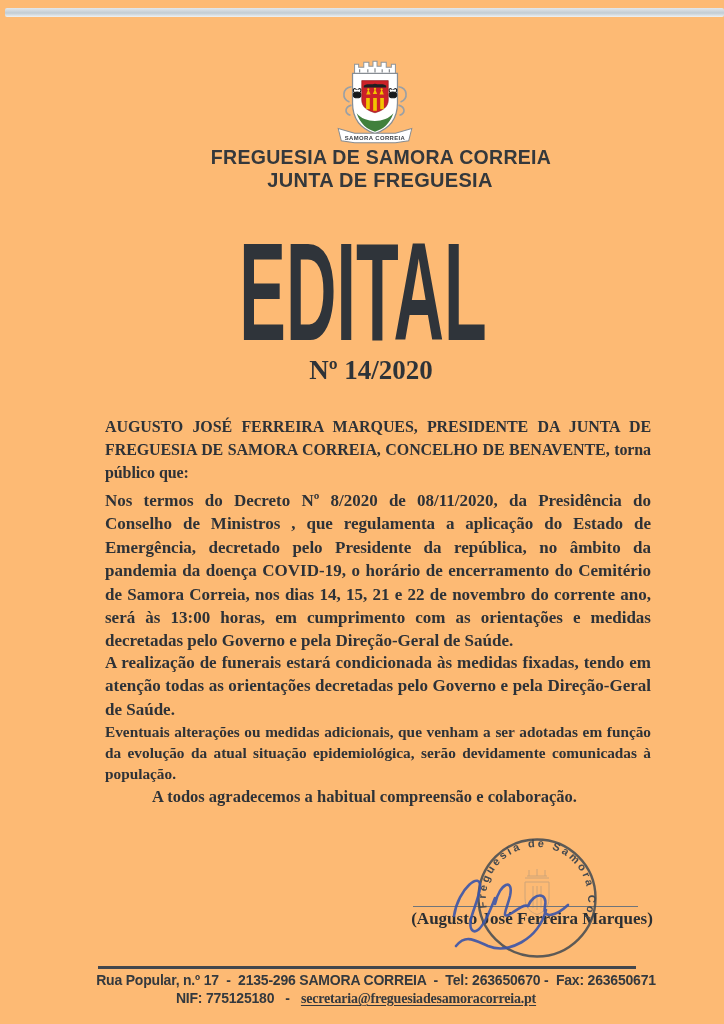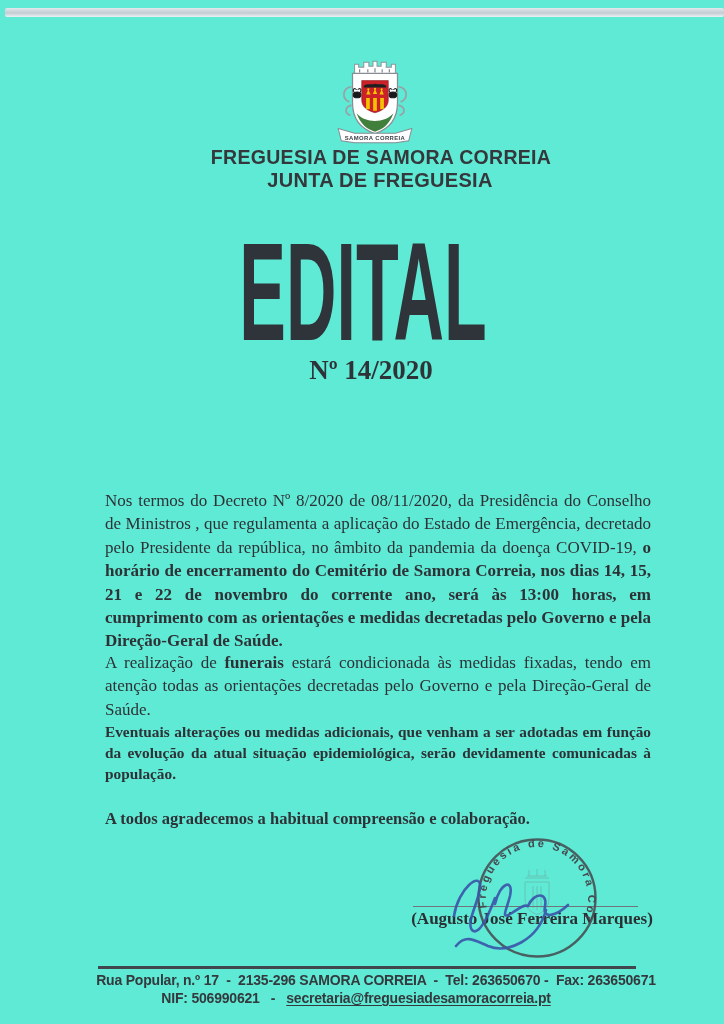--- a/index.html
+++ b/index.html
@@ -1,16 +1,16 @@
 <!DOCTYPE html>
 <html><head>
 <meta charset="utf-8">
 <style>
   html,body{margin:0;padding:0;background:#e8e8e8;}
-  .page{position:relative;width:724px;height:1024px;background:#5eead4;overflow:hidden;
+  .page{position:relative;width:724px;height:1024px;background:#fdba74;overflow:hidden;
         font-family:"Liberation Serif",serif;color:#2e3237;}
   .scan-strip{position:absolute;top:8px;left:5px;right:0;height:9px;
         background:linear-gradient(180deg,#e3e8ec 0%,#c2ccd3 55%,#eef1f3 100%);border-radius:2px;}
   .crest-svg{position:absolute;left:330px;top:52px;width:90px;height:96px;}
   .org-name{position:absolute;top:146px;left:381px;transform:translateX(-50%);
         font-family:"Liberation Sans",sans-serif;font-weight:700;font-size:19.5px;
         letter-spacing:.3px;color:#34383c;white-space:nowrap;}
   .org-sub{position:absolute;top:169px;left:380px;transform:translateX(-50%);
         font-family:"Liberation Sans",sans-serif;font-weight:700;font-size:20px;
         letter-spacing:.3px;color:#34383c;white-space:nowrap;}
@@ -18,38 +18,38 @@
   .title-text{display:block;font-family:"Liberation Sans",sans-serif;font-weight:700;
         font-size:76px;line-height:1;color:#2f343a;letter-spacing:0;
         transform:scale(.92,1.82);transform-origin:center top;white-space:nowrap;}
   .edict-no{position:absolute;top:355px;left:371px;transform:translateX(-50%);
         font-weight:700;font-size:27px;color:#2e3338;white-space:nowrap;}
   .para{position:absolute;left:105px;width:546px;margin:0;text-align:justify;color:#2e3237;}
   .p0{top:415px;font-size:16px;line-height:23px;letter-spacing:-.1px;}
   .p1{top:489px;font-size:17px;line-height:23.4px;}
   .p2{top:651px;font-size:17px;line-height:23.4px;}
   .p3{top:722px;font-size:15.3px;line-height:20.8px;}
-  .p4{top:808px;font-size:16.5px;line-height:21px;}
+  .p4{top:786px;font-size:16.5px;line-height:21px;margin-left:47px;}
   .p5{top:808px;font-size:16.5px;line-height:21px;}
   .seg-b{font-weight:700;}
-  .seg-r{font-weight:400;}
+  .seg-r{font-weight:700;}
   .sig-role{position:absolute;top:842px;left:549px;transform:translateX(-50%);
         font-weight:700;font-size:17px;white-space:nowrap;color:#2b2f33;}
   .sig-line{position:absolute;top:906px;left:413px;width:225px;height:1px;background:#70757a;}
   .sig-name{position:absolute;top:909px;left:532px;transform:translateX(-50%);
         font-weight:700;font-size:17px;white-space:nowrap;color:#2b2f33;}
   .stamp-svg{position:absolute;left:475px;top:836px;width:124px;height:124px;pointer-events:none;}
   .sign-svg{position:absolute;left:438px;top:858px;width:175px;height:100px;pointer-events:none;}
   .footer-rule{position:absolute;top:966px;left:98px;width:538px;height:2.5px;background:#42474d;}
   .f-line{position:absolute;left:376px;transform:translateX(-50%);
         font-family:"Liberation Sans",sans-serif;font-weight:700;font-size:14px;
         letter-spacing:-.2px;color:#34393e;white-space:pre;}
   .f1{top:972px;}
   .f2{top:990px;left:356px;}
-  .email{text-decoration:underline;text-underline-offset:2px;}
+  .email{text-decoration:underline;text-underline-offset:2px;font-family:Liberation Serif, serif;}
 </style>
 </head>
 <body>
 
 <div class="page">
 
   <div class="scan-strip"></div>
 
   <svg class="crest-svg" viewBox="0 0 88 94">
 
@@ -94,20 +94,21 @@
 
   <div class="org-name">FREGUESIA DE SAMORA CORREIA</div>
   <div class="org-sub">JUNTA DE FREGUESIA</div>
 
   <div class="title-wrap">
     <span class="title-text">EDITAL</span>
   </div>
 
   <div class="edict-no">Nº 14/2020</div>
 
+  <p class="para p0"><span class="seg-b">AUGUSTO JOSÉ FERREIRA MARQUES, PRESIDENTE DA JUNTA DE FREGUESIA DE SAMORA CORREIA, CONCELHO DE BENAVENTE, torna público que:</span></p>
   <p class="para p1"><span class="seg-r">Nos termos do Decreto Nº 8/2020 de 08/11/2020, da Presidência do Conselho de Ministros , que regulamenta a aplicação do Estado de Emergência, decretado pelo Presidente da república, no âmbito da pandemia da doença COVID-19, </span><span class="seg-b">o horário de encerramento do Cemitério de Samora Correia, nos dias 14, 15, 21 e 22 de novembro do corrente ano, será às 13:00 horas, em cumprimento com as orientações e medidas decretadas pelo Governo e pela Direção-Geral de Saúde.</span></p>
   <p class="para p3"><span class="seg-b">Eventuais alterações ou medidas adicionais, que venham a ser adotadas em função da evolução da atual situação epidemiológica, serão devidamente comunicadas à população.</span></p>
   <p class="para p2"><span class="seg-r">A realização de </span><span class="seg-b">funerais</span><span class="seg-r"> estará condicionada às medidas fixadas, tendo em atenção todas as orientações decretadas pelo Governo e pela Direção-Geral de Saúde.</span></p>
   <p class="para p4"><span class="seg-b">A todos agradecemos a habitual compreensão e colaboração.</span></p>
 
   <div class="sig-line"></div>
   <div class="sig-name">(Augusto José Ferreira Marques)</div>
 
   <svg class="stamp-svg" viewBox="0 0 124 124">
     <circle cx="62" cy="62" r="58.5" fill="none" stroke="#474c52" stroke-width="2.4" opacity=".88"></circle>
@@ -129,15 +130,15 @@
     <g fill="none" stroke="#3a55aa" stroke-width="2.6" stroke-linecap="round" opacity=".9">
       <path d="M16,58 C20,30 44,12 42,30 C40,46 28,64 34,72 C42,80 54,48 57,40"></path>
       <path d="M57,46 C62,24 76,20 72,38 C68,54 62,62 74,55 C80,51 86,46 90,48"></path>
       <path d="M90,48 C96,34 110,34 107,48 C104,62 118,58 130,47"></path>
       <path d="M108,52 C100,82 70,96 50,88 C36,82 28,76 18,88"></path>
     </g>
   </svg>
 
   <div class="footer-rule"></div>
   <div class="f-line f1">Rua Popular, n.º 17  -  2135-296 SAMORA CORREIA  -  Tel: 263650670 -  Fax: 263650671</div>
-  <div class="f-line f2"><span>NIF: 506990621   -   </span><span class="email">secretaria@freguesiadesamoracorreia.pt</span></div>
+  <div class="f-line f2"><span>NIF: 775125180   -   </span><span class="email">secretaria@freguesiadesamoracorreia.pt</span></div>
 
 </div>
 
 </body></html>

